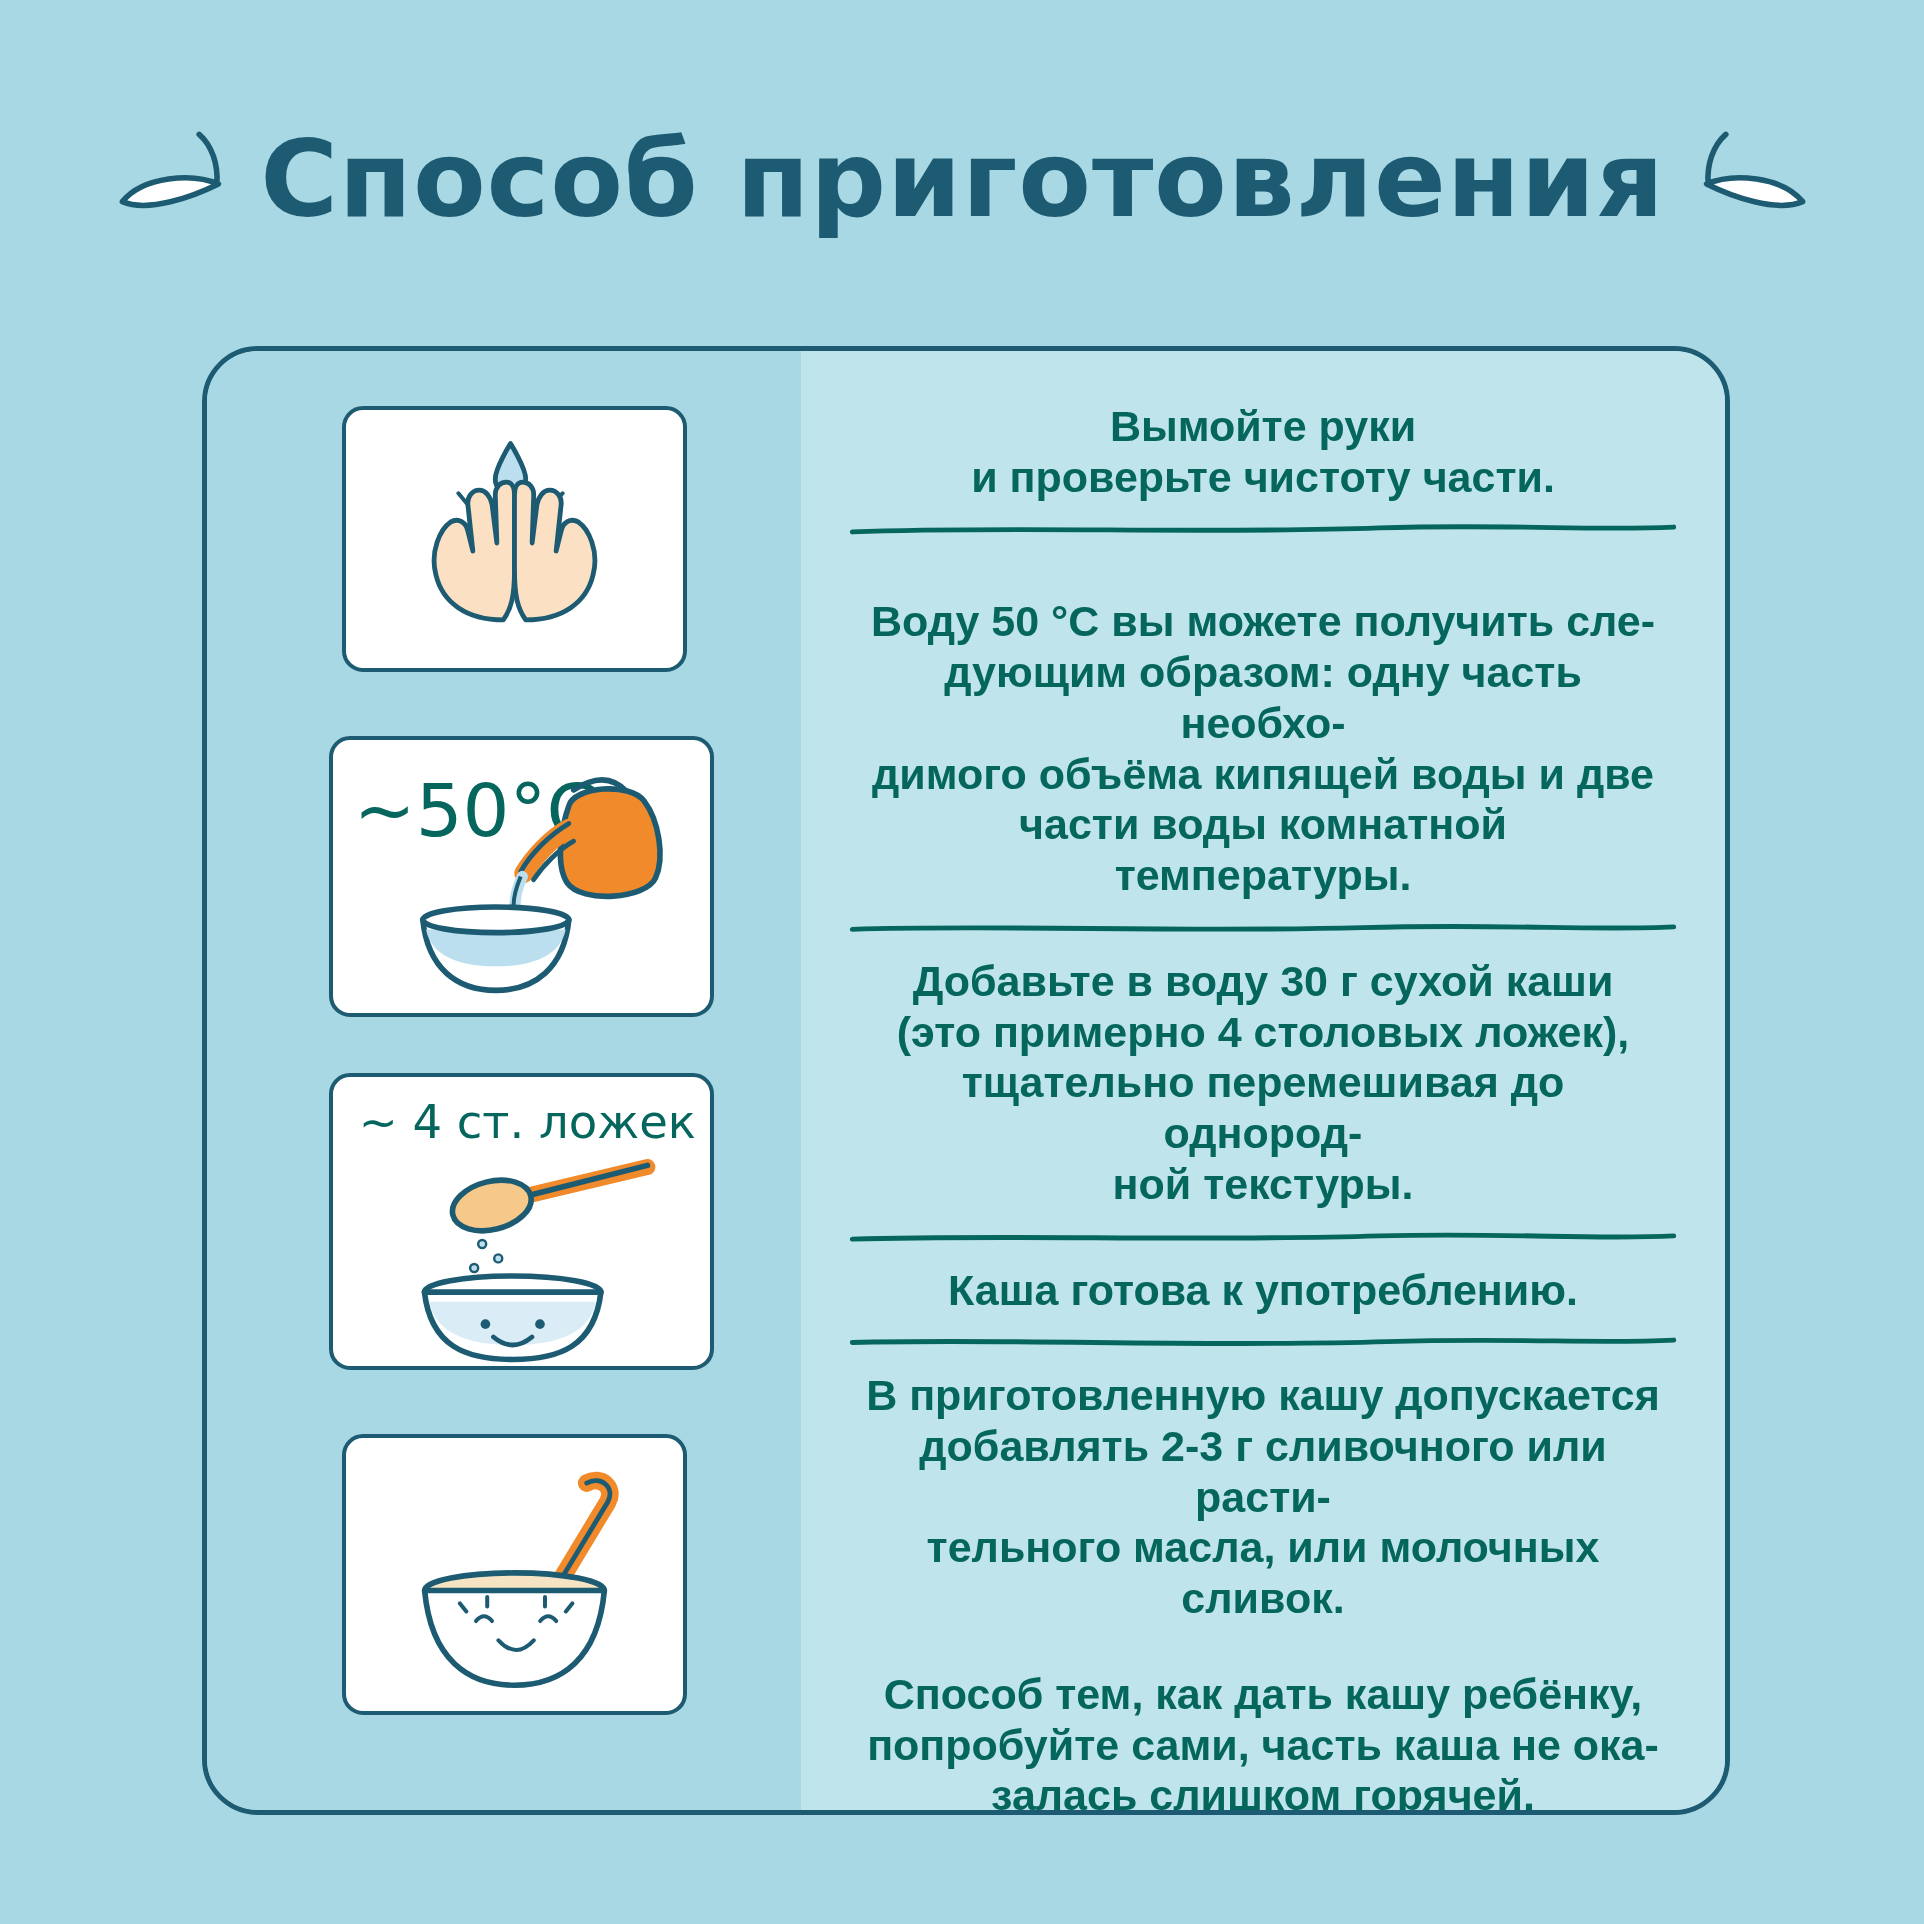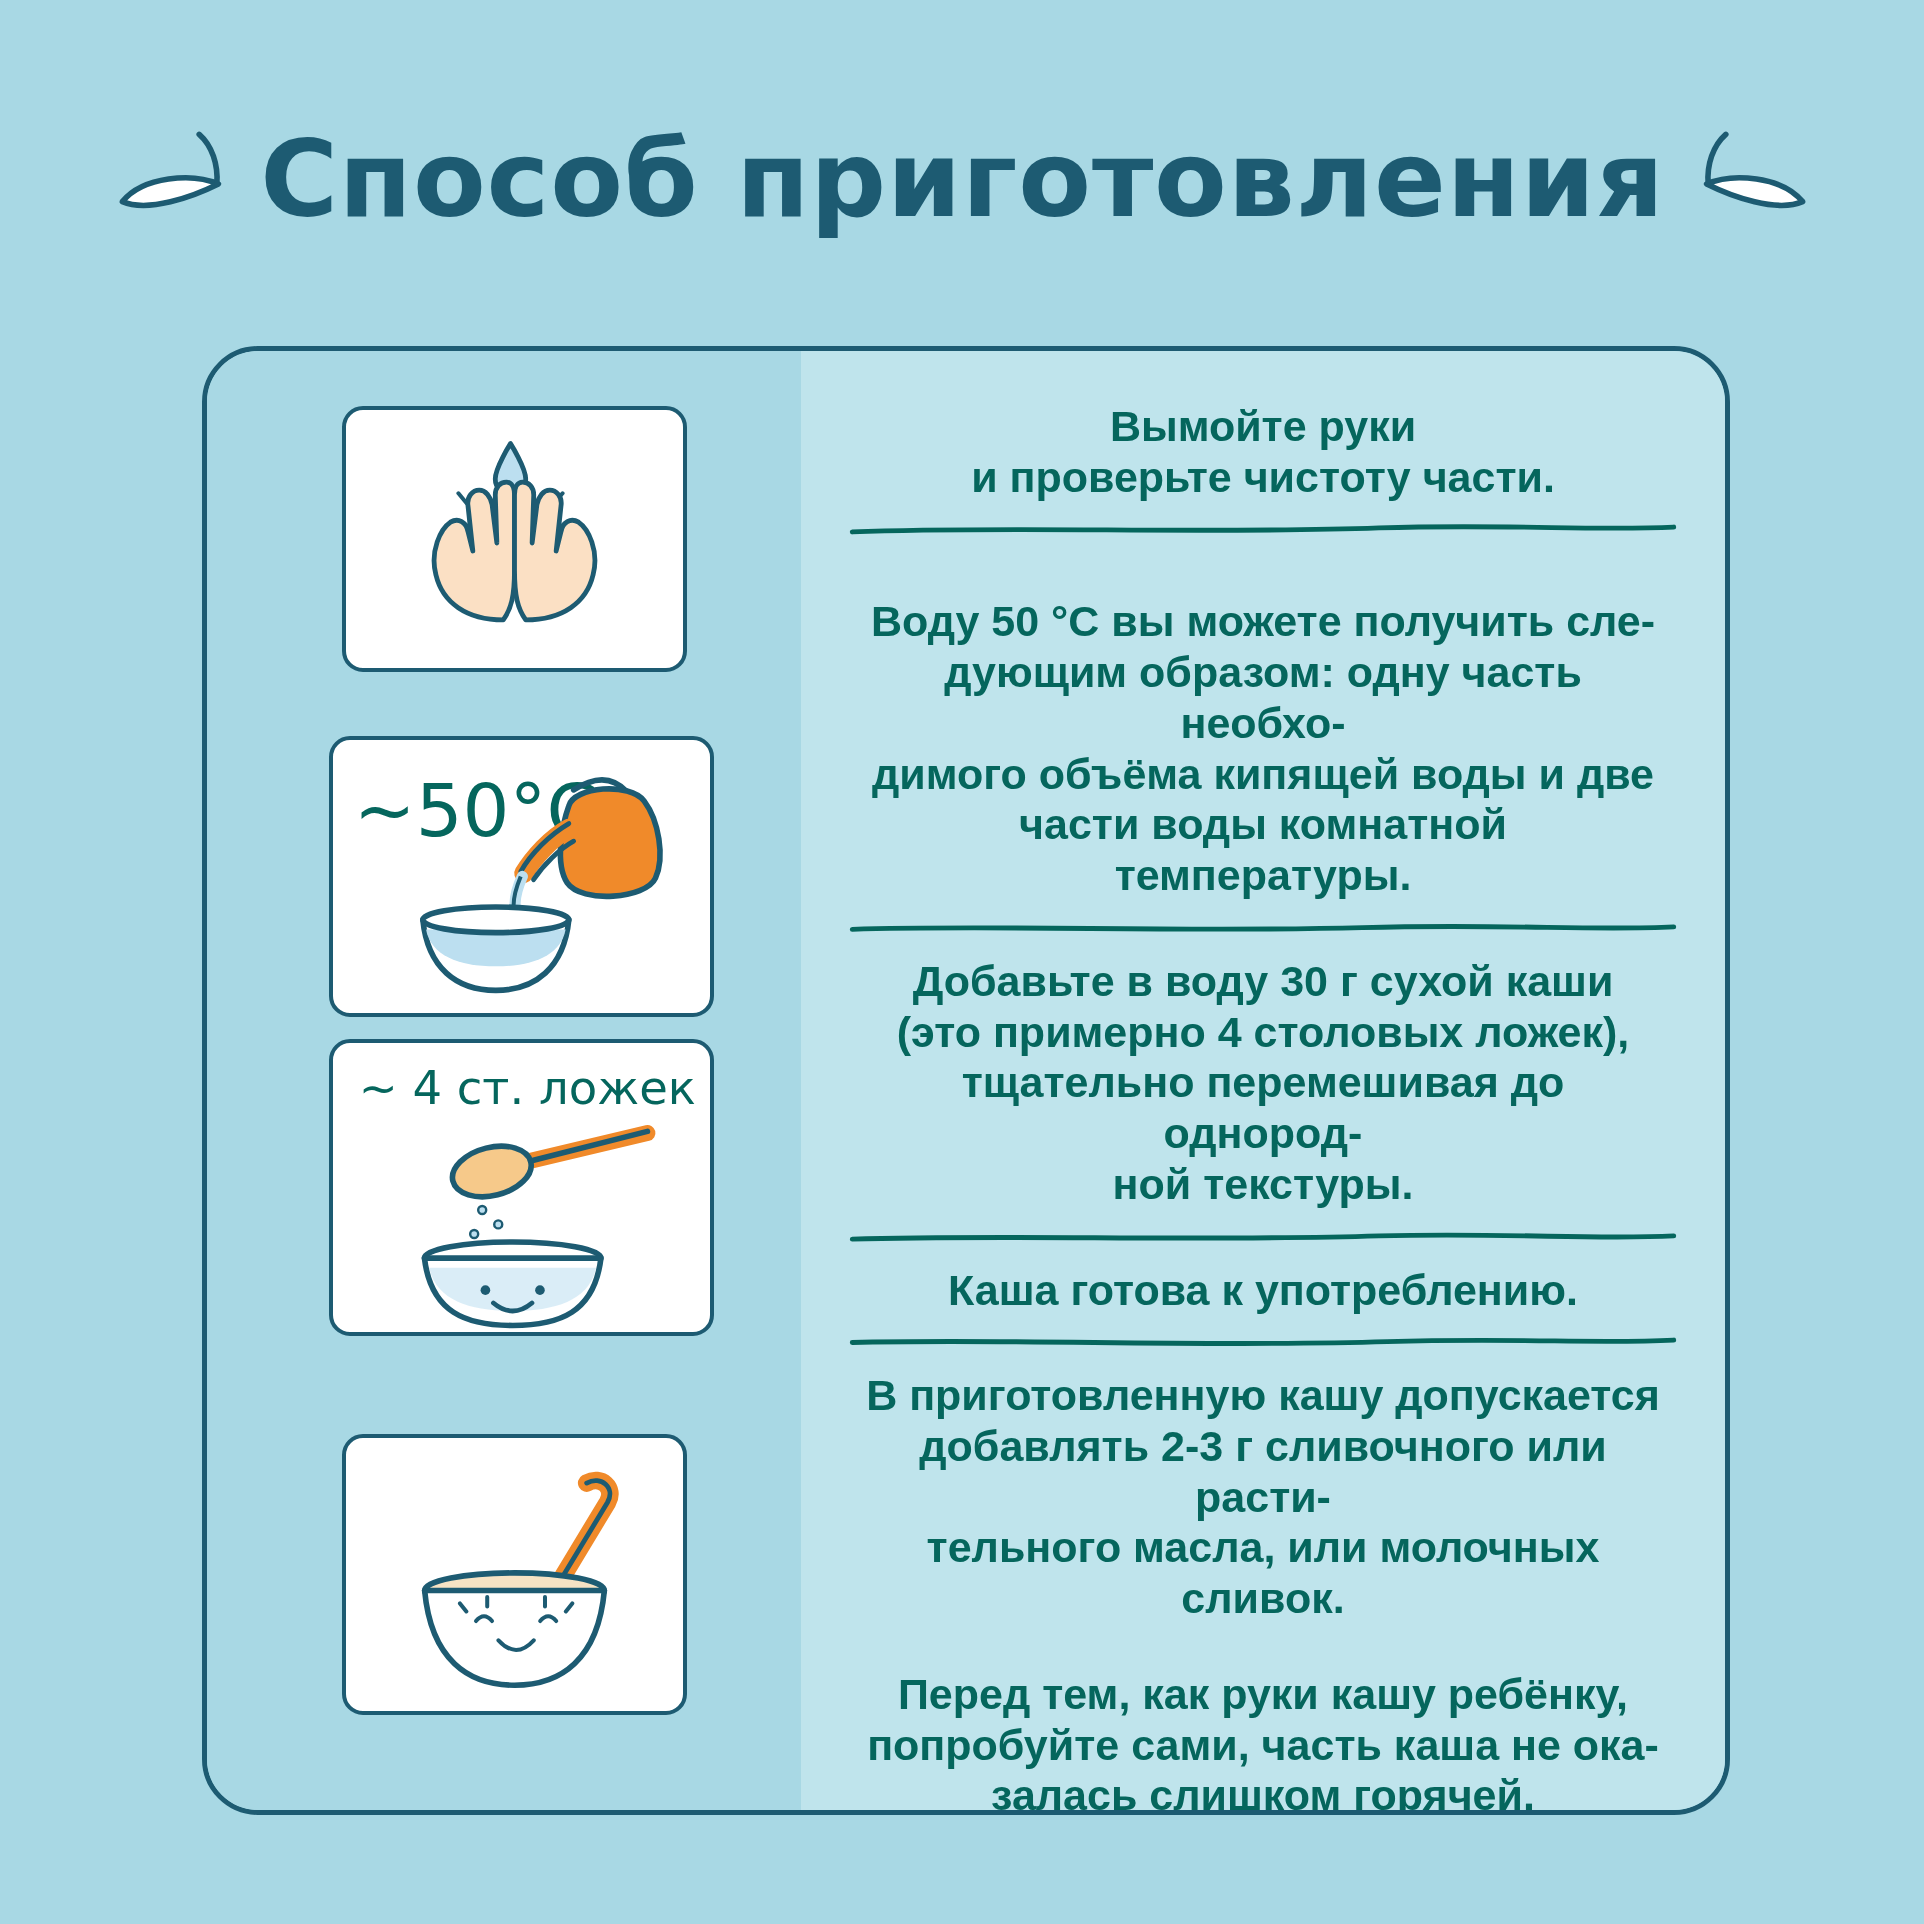--- a/index.html
+++ b/index.html
@@ -84,21 +84,21 @@
   .card {
     position: absolute;
     background: #ffffff;
     border: 4.8px solid #1d5b72;
     border-radius: 21px;
   }
   .card svg { display: block; width: 100%; height: 100%; }
 
   #card-wash  { left: 135px; top: 55px;   width: 337px; height: 258px; }
   #card-temp  { left: 122px; top: 385px;  width: 377px; height: 273px; }
-  #card-spoon { left: 122px; top: 688px;  width: 377px; height: 289px; }
+  #card-spoon { left: 122px; top: 722px;  width: 377px; height: 289px; }
   #card-stir  { left: 135px; top: 1083px; width: 337px; height: 273px; }
 
   
   .step {
     text-align: center;
     color: #05665d;
     font-weight: bold;
     font-size: 43px;
     line-height: 1.18;
     margin: 12px;
@@ -269,21 +269,21 @@
 
       <p class="step">
         <span>В приготовленную кашу допускается</span><br>
         <span>добавлять 2-3 г сливочного или расти-</span><br>
         <span>тельного масла, или молочных сливок.</span>
       </p>
 
       <div class="gap-xs"></div>
 
       <p class="step">
-        <span>Перед тем, как руки кашу ребёнку,</span><br>
+        <span>Способ тем, как дать кашу ребёнку,</span><br>
         <span>попробуйте сами, часть каша не ока-</span><br>
         <span>залась слишком горячей.</span>
       </p>
 
     </div>
   </div>
 </div>
 
 
 </body></html>

